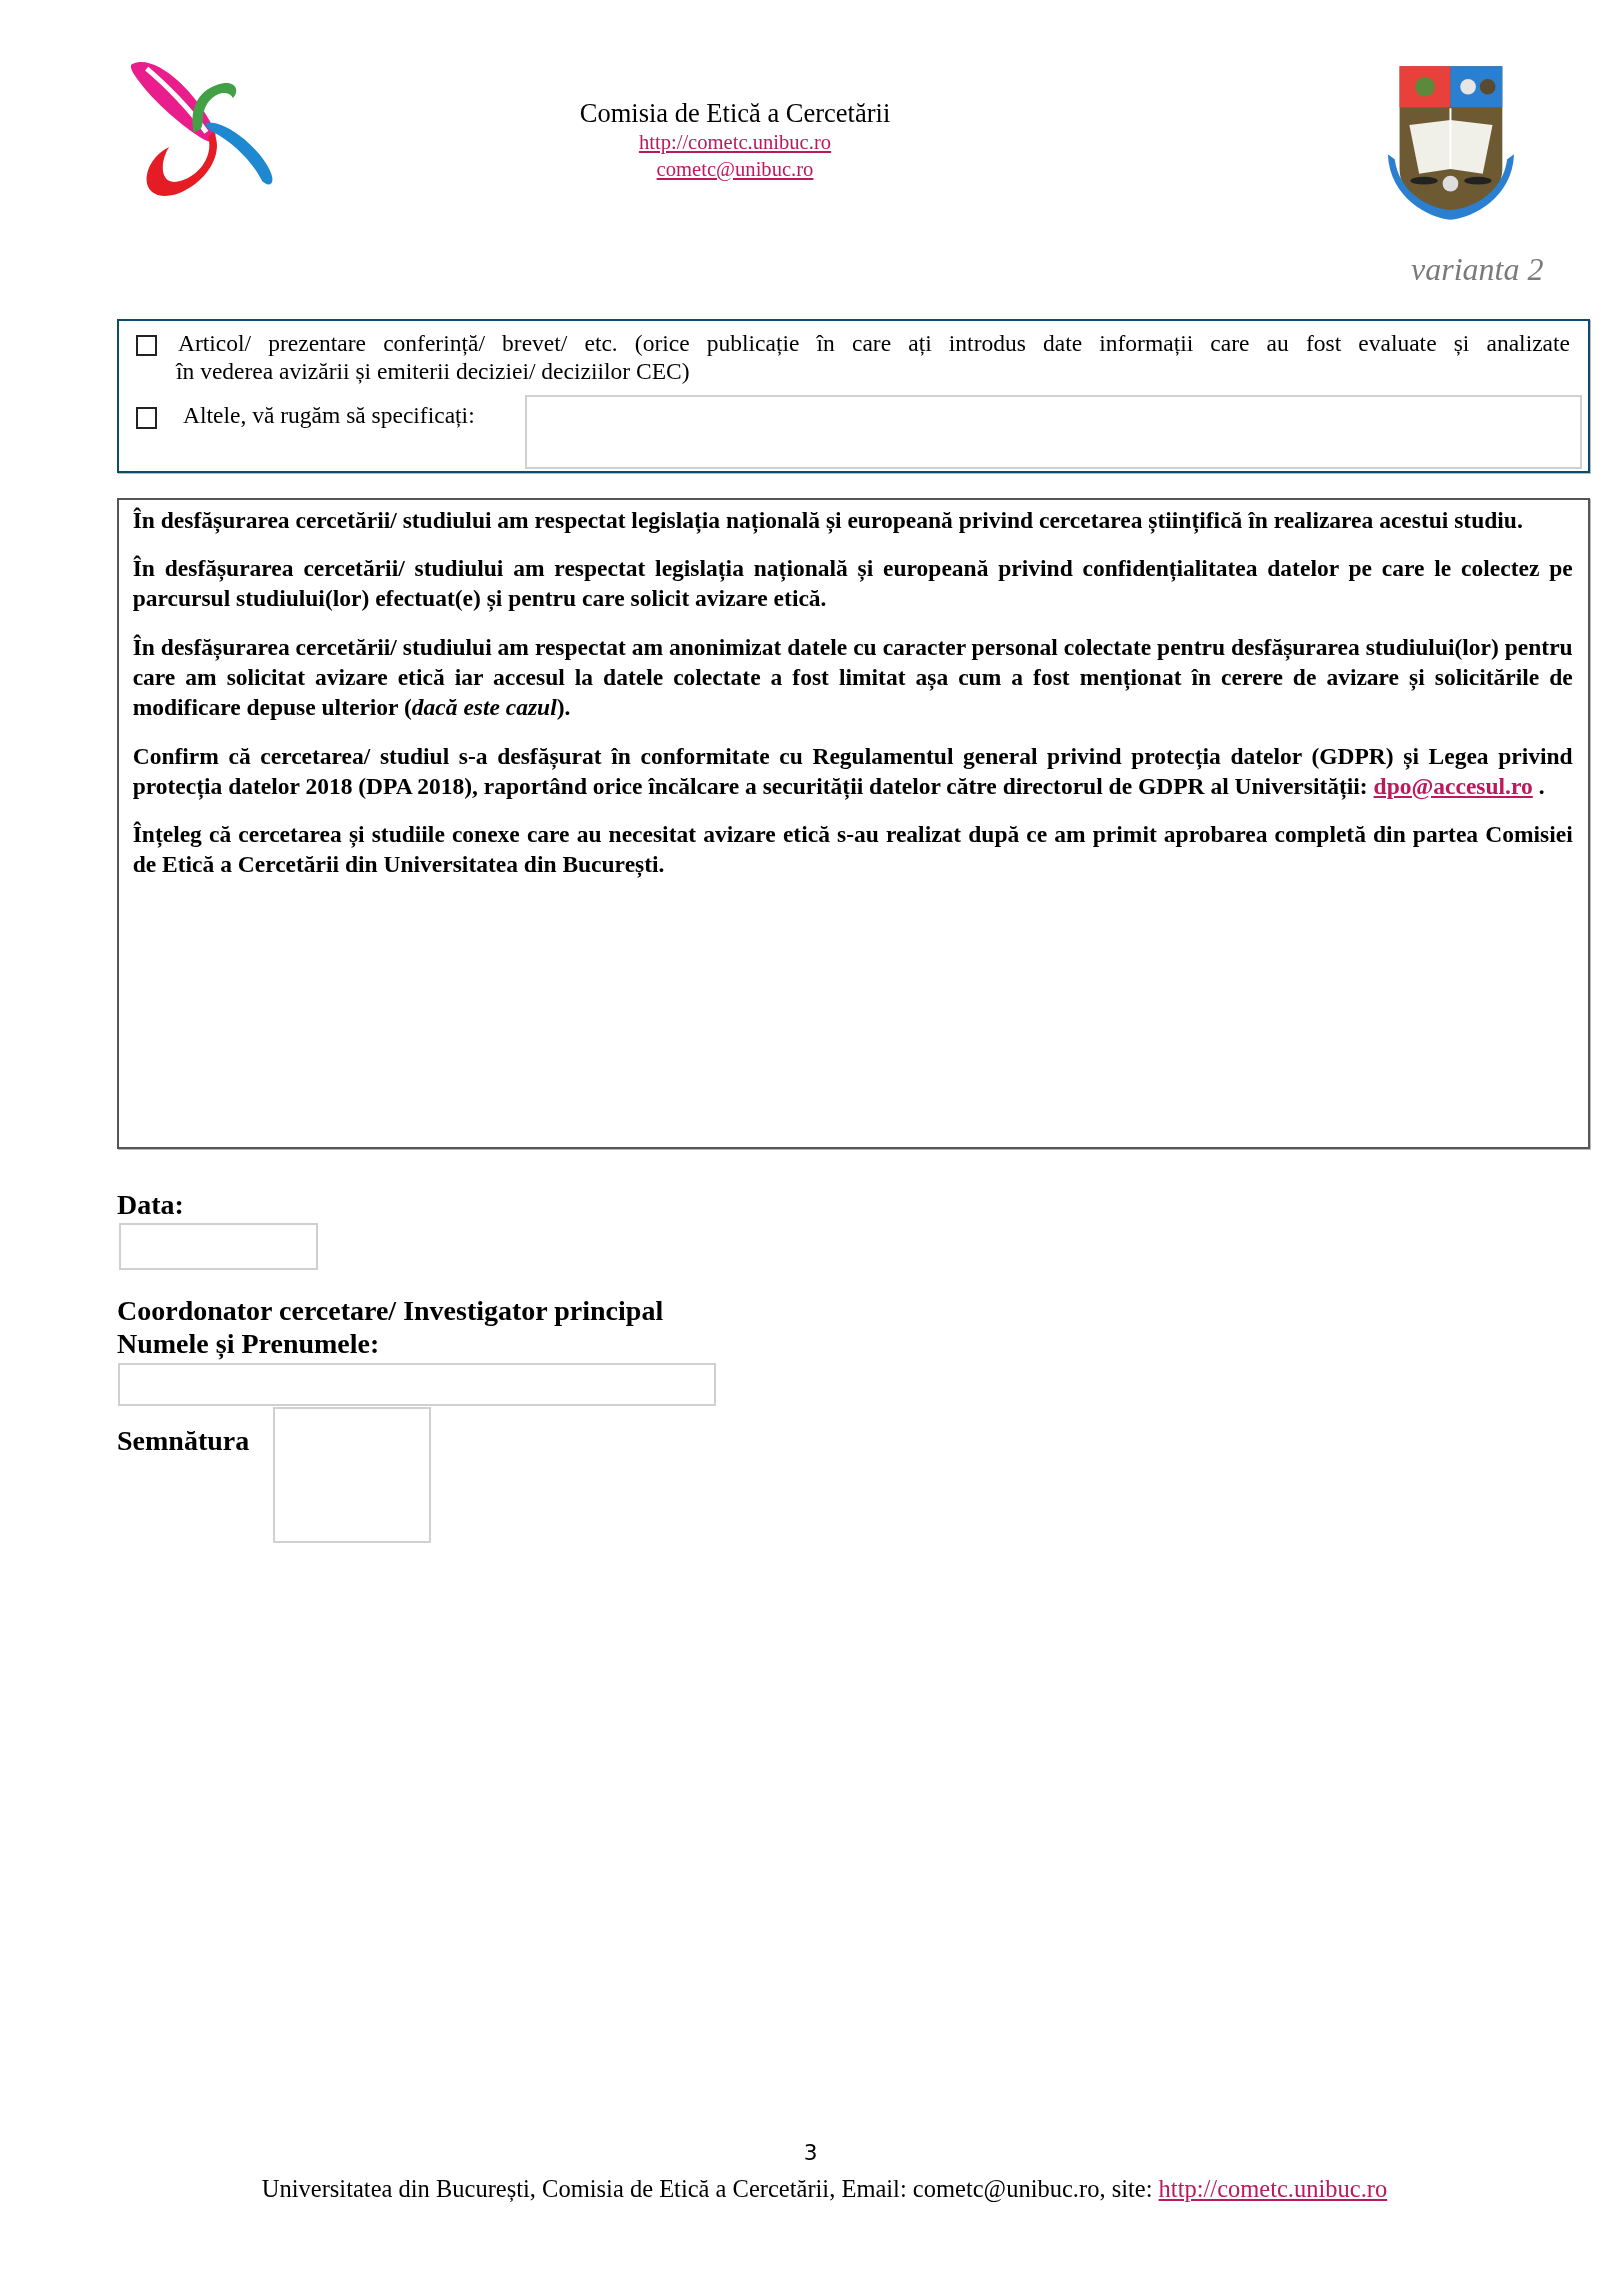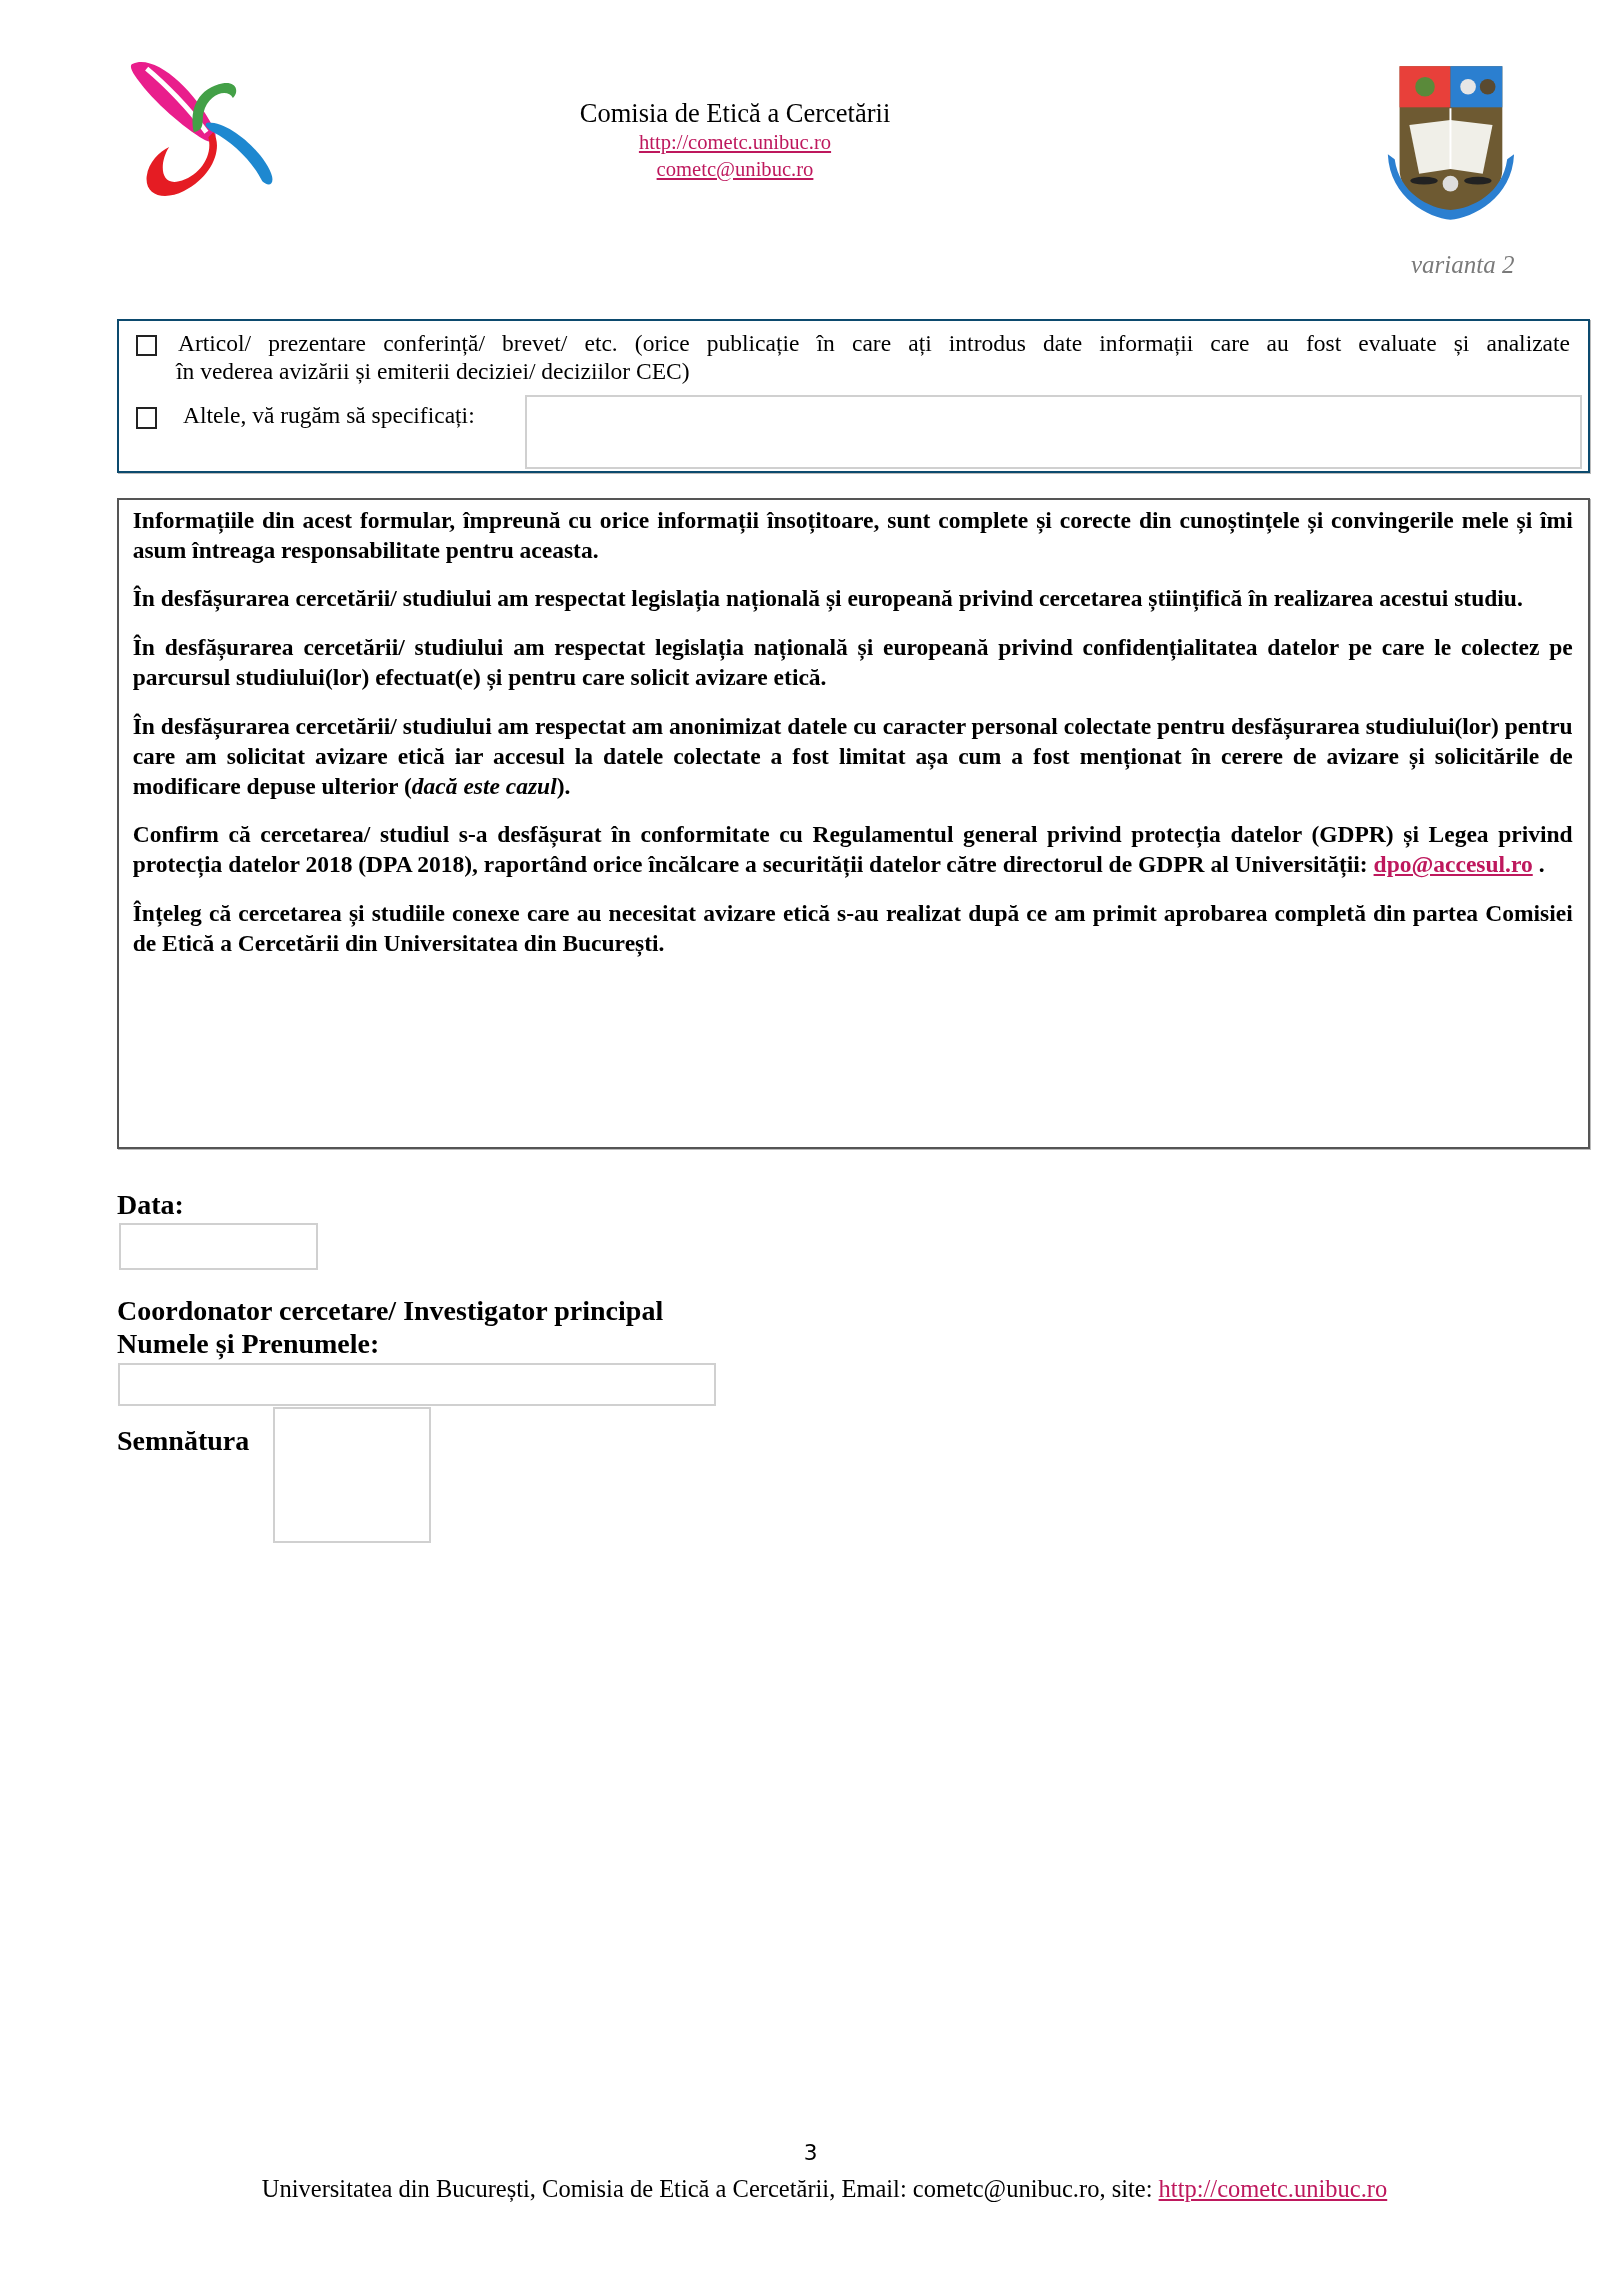--- a/index.html
+++ b/index.html
@@ -8,21 +8,21 @@
   .abs { position: absolute; }
   a { color: #be185d; text-decoration: underline; }
 
   
   #logo-left { left: 125px; top: 49px; width: 157px; height: 147px; }
   #header-center { left: 441px; top: 98px; width: 588px; text-align: center; }
   #uni-name { font-weight: bold; font-size: 20.6px; line-height: 25.5px; }
   #commission { font-size: 26.5px; line-height: 31px; }
   .hdr-link { font-size: 20.6px; line-height: 26.5px; display: block; }
   #crest { left: 1380px; top: 61px; width: 137px; height: 167px; }
-  #variant { left: 1411px; top: 251px; font-style: italic; color: #7a7a7a; font-size: 25px; }
+  #variant { left: 1411px; top: 251px; font-style: italic; color: #7a7a7a; font-size: 32px; }
 
   
   #box1 { left: 117px; top: 319px; width: 1469px; height: 150px;
           border: 2px solid #0c4a6e; box-shadow: 1px 1px 0 #bbb; }
   .cb { position: absolute; width: 21.6px; height: 21.6px; border: 2px solid #222; background: #fff; box-sizing: border-box; }
   .b1text { position: absolute; font-size: 23.5px; line-height: 28px; }
   #cb-article { left: 16.7px; top: 13.7px; }
   #article-text { left: 59px; top: 7.8px; width: 1392px; text-align: justify; text-align-last: justify; }
   #article-text2 { left: 57px; top: 36px; }
   #cb-other { left: 16.7px; top: 86px; }
@@ -93,21 +93,20 @@
   <div id="cb-article" class="cb"></div>
   <div id="article-text" class="b1text">Articol/ prezentare conferință/ brevet/ etc. (orice publicație în care ați introdus date informații care au fost evaluate și analizate</div>
   <div id="article-text2" class="b1text">în vederea avizării și emiterii deciziei/ deciziilor CEC)</div>
   <div id="cb-other" class="cb"></div>
   <div id="other-text" class="b1text">Altele, vă rugăm să specificați:</div>
   <div id="other-input" class="abs"></div>
 </div>
 
 <div id="box2" class="abs">
   <div id="decl">
-    <p class="decl-p">Informațiile din acest formular, împreună cu orice informații însoțitoare, sunt complete și corecte din cunoștințele și convingerile mele și îmi asum întreaga responsabilitate pentru aceasta.</p>
     <p class="decl-p">În desfășurarea cercetării/ studiului am respectat legislația națională și europeană privind cercetarea științifică în realizarea acestui studiu.</p>
     <p class="decl-p">În desfășurarea cercetării/ studiului am respectat legislația națională și europeană privind confidențialitatea datelor pe care le colectez pe parcursul studiului(lor) efectuat(e) și pentru care solicit avizare etică.</p>
     <p class="decl-p"><span>În desfășurarea cercetării/ studiului am respectat am anonimizat datele cu caracter personal colectate pentru desfășurarea studiului(lor) pentru care am solicitat avizare etică iar accesul la datele colectate a fost limitat așa cum a fost menționat în cerere de avizare și solicitările de modificare depuse ulterior (</span><span class="it">dacă este cazul</span><span>).</span></p>
     <p class="decl-p"><span>Confirm că cercetarea/ studiul s-a desfășurat în conformitate cu Regulamentul general privind protecția datelor (GDPR) și Legea privind protecția datelor 2018 (DPA 2018), raportând orice încălcare a securității datelor către directorul de GDPR al Universității: </span><a>dpo@accesul.ro</a><span> .</span></p>
     <p class="decl-p">Înțeleg că cercetarea și studiile conexe care au necesitat avizare etică s-au realizat după ce am primit aprobarea completă din partea Comisiei de Etică a Cercetării din Universitatea din București.</p>
   </div>
 </div>
 
 <div id="date-label" class="lbl">Data:</div>
 <div id="date-input" class="abs"></div>

